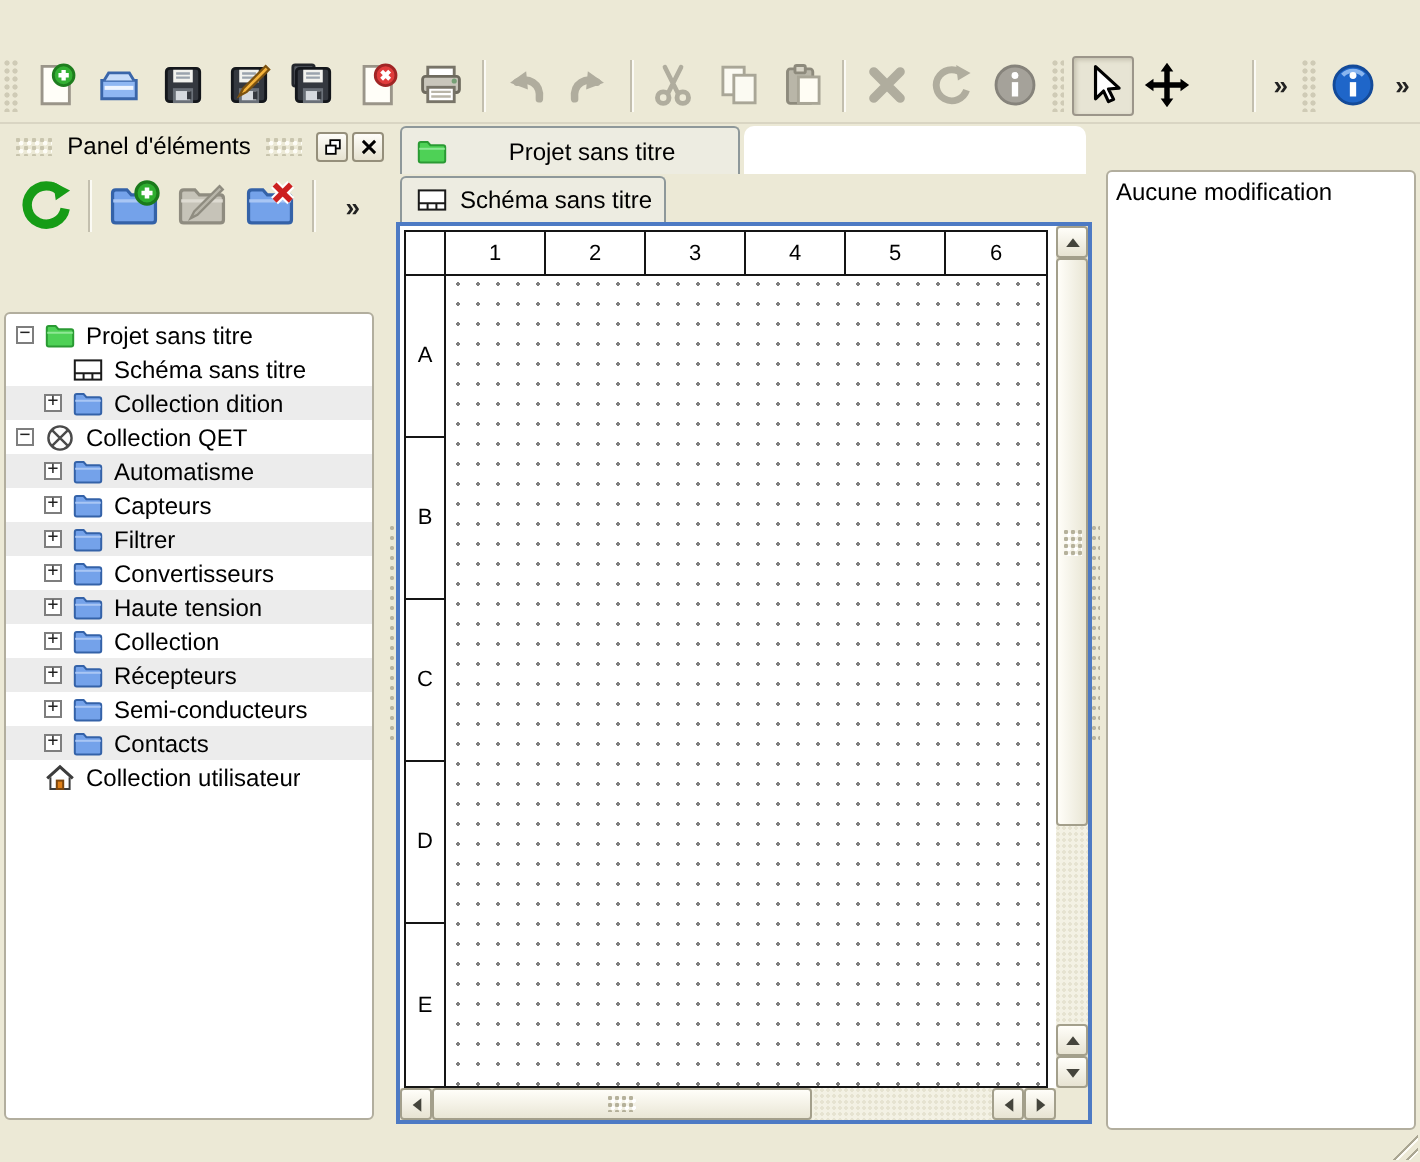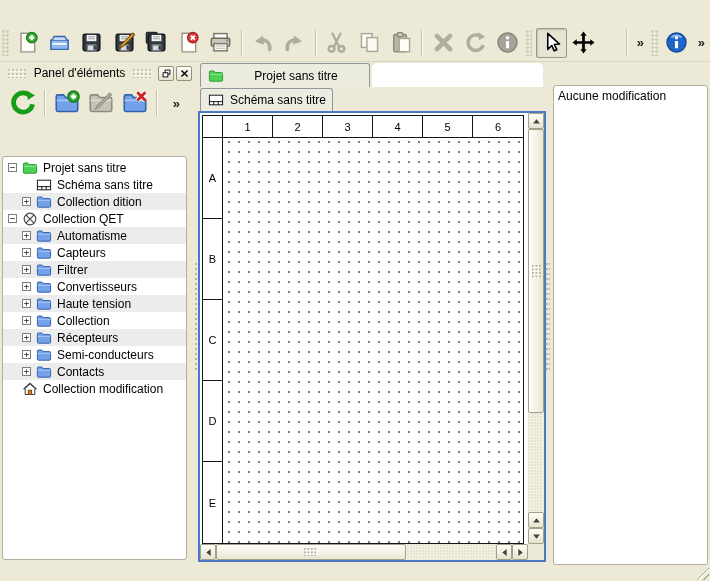--- a/index.html
+++ b/index.html
@@ -509,21 +509,21 @@
         </div>
         <div class="tree-row" style="padding-left: 5px;">
           <span class="exp-spacer"></span>
           <span class="tree-icon">
             <svg viewBox="0 0 16 16" xmlns="http://www.w3.org/2000/svg">
               <path d="M1.6 8.2L8 2.4l6.4 5.8" fill="none" stroke="#3c3c3c" stroke-width="1.5"></path>
               <path d="M3.2 7.6v5.9h9.6V7.6" fill="#fdfdfd" stroke="#3c3c3c"></path>
               <rect x="6.4" y="9.3" width="3.2" height="4.2" fill="#e08018" stroke="#7c460e"></rect>
             </svg>
           </span>
-          <span class="tree-label">Collection modification</span>
+          <span class="tree-label">Collection utilisateur</span>
         </div>
       </div>
   </div>
 
   <div id="split-left" class="vsplit">
       <div class="handle"></div>
     </div>
 
   <div id="project-tabbar">
     <div id="project-tab" class="tab">

